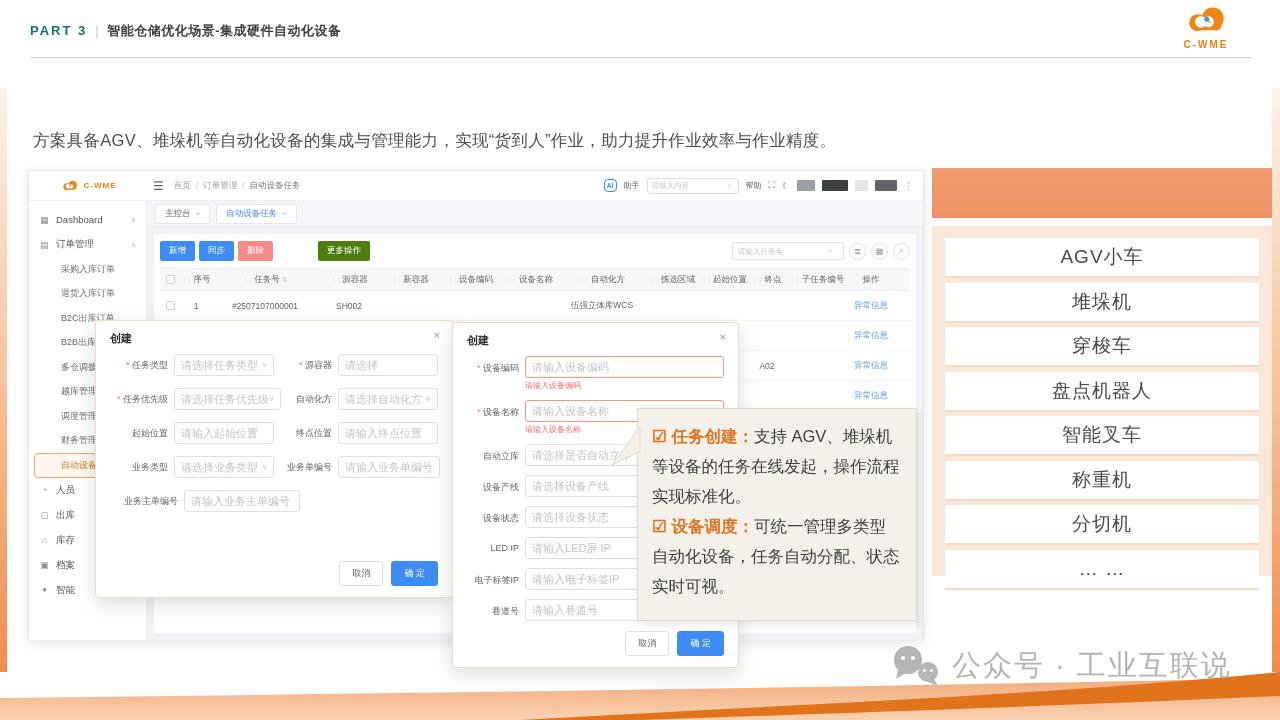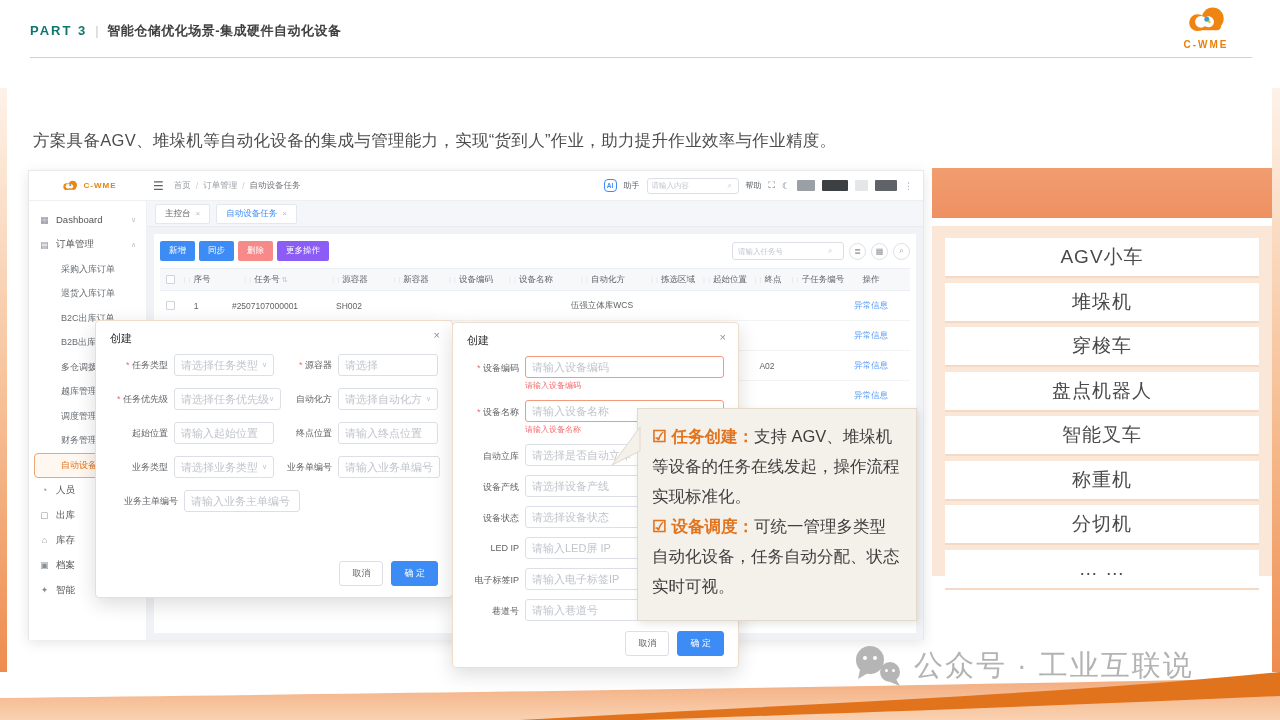--- a/index.html
+++ b/index.html
@@ -55,41 +55,41 @@
   .main { flex:1; display:flex; flex-direction:column; background:#f0f2f5; }
   .tabbar { height:26px; display:flex; align-items:center; gap:6px; padding-left:8px; border-bottom:1px solid #e8eaef; background:#f5f6f9; }
   .tab { background:#fff; border:1px solid #e4e7ed; border-radius:2px; font-size:8.5px; padding:3px 9px; color:#606266; display:flex; gap:5px; align-items:center; }
   .tab.active { color:#3d8cf5; }
   .tab .x { color:#b6bac1; font-size:8px; }
 
   .content { flex:1; padding:7px; }
   .card { background:#fff; height:100%; padding:7px 6px; }
   .toolbar { display:flex; align-items:center; gap:4px; }
   .tb-btn { color:#fff; font-size:8.5px; padding:4px 9px; border-radius:2px; border:0; }
-  .bt-blue { background:#3d8cf5; } .bt-red { background:#f78989; } .bt-cyan { background:#8b5cf6; }
+  .bt-blue { background:#3d8cf5; } .bt-red { background:#f78989; } .bt-cyan { background:#4d7c0f;margin-left:41px; }
   .tb-right { margin-left:auto; display:flex; align-items:center; gap:5px; }
   .tb-search { width:112px; height:18px; border:1px solid #dcdfe6; border-radius:3px; display:flex; align-items:center; padding:0 5px; }
   .tb-search input { border:0; outline:0; width:90px; font-size:7.5px; }
   .tb-search input::placeholder { color:#c0c4cc; }
   .circ { width:17px; height:17px; border:1px solid #dcdfe6; border-radius:50%; display:flex; align-items:center; justify-content:center; font-size:8px; color:#8a8f96; background:#fff; }
 
   .thead { display:flex; align-items:center; height:23px; background:#f7f8fa; border-top:1px solid #ebeef5; border-bottom:1px solid #ebeef5; margin-top:7px; font-size:8.5px; color:#606266; }
   .trow { display:flex; align-items:center; height:30px; border-bottom:1px solid #f2f3f5; font-size:8.5px; color:#606266; }
   .cell { flex:none; display:flex; align-items:center; justify-content:center; text-align:center; overflow:hidden; white-space:nowrap; }
   .hcell::before { content:"⋮⋮"; font-size:6px; color:#c6cad0; margin-right:2px; letter-spacing:-1px; }
   .cc{width:20px;} .c0{width:32px;} .c1{width:106px;} .c2{width:62px;} .c3{width:60px;} .c4{width:60px;} .c5{width:60px;} .c6{width:84px;} .c7{width:56px;} .c8{width:48px;} .c9{width:38px;} .c10{width:62px;} .c11{width:46px;}
   .chk { width:9px; height:9px; border:1px solid #cfd3da; border-radius:1px; background:#fff; }
   .link { color:#5b9cf8; }
   .sort { font-size:7px; color:#c0c4cc; margin-left:2px; }
 
   
   .modal { position:absolute; background:#fff; border:1px solid #f0ddc9; border-radius:4px; box-shadow:0 6px 20px rgba(0,0,0,.14); z-index:5; }
   .modal1 { left:95px; top:320px; width:358px; height:278px; }
   .modal2 { left:452px; top:322px; width:287px; height:346px; }
-  .m-title { font-size:11px; color:#303133; padding:10px 14px 8px; }
+  .m-title { font-size:11px; color:#303133; padding:10px 14px 8px;font-weight:bold; }
   .m-close { position:absolute; right:12px; top:8px; color:#909399; font-size:11px; }
   .m1-row { display:flex; padding:0 14px; margin-bottom:12px; }
   .m-field { display:flex; align-items:center; width:50%; }
   .m-field.full { width:58%; }
   .m-lab { width:64px; text-align:right; font-size:9px; color:#606266; padding-right:6px; flex:none; }
   .req::before { content:"* "; color:#f56c6c; }
   .m-ctl { flex:1; height:22px; border:1px solid #dcdfe6; border-radius:3px; display:flex; align-items:center; padding:0 6px; background:#fff; }
   .m-ctl .ph { font-size:11px; color:#c0c4cc; flex:1; overflow:hidden; white-space:nowrap; }
   .m-ctl .dd { font-size:7px; color:#c0c4cc; }
   .m-ctl.err { border-color:#f29a7b; }
@@ -104,21 +104,21 @@
   .callout { position:absolute; left:637px; top:408px; width:280px; height:213px; background:#f4f0ea; border:1px solid #e3d8c9; box-shadow:2px 3px 8px rgba(0,0,0,.10); z-index:6; padding:12px 14px; font-size:16.5px; line-height:1.82; color:#3f3f3f; }
   .callout .beak { position:absolute; left:-27px; top:16px; }
   .co-head { color:#e2731d; font-weight:bold; }
 
   
   .rp-header { position:absolute; left:932px; top:168px; width:340px; height:50px; background:linear-gradient(180deg,#f19d70,#ee9162); z-index:2; }
   .rp-body { position:absolute; left:932px; top:226px; width:340px; height:350px; background:#fbe7d8; z-index:2; padding:12px 13px; }
   .rp-item { height:40px; background:#fff; margin-bottom:4.5px; display:flex; align-items:center; justify-content:center; font-size:19px; color:#4a4a4a; letter-spacing:1px; border-bottom:2px solid #f6d9c4; }
 
   
-  .watermark { position:absolute; left:852px; top:645px; display:flex; align-items:center; gap:10px; z-index:3; }
+  .watermark { position:absolute; left:890px; top:645px; display:flex; align-items:center; gap:10px; z-index:3; }
   .watermark .wm-text { font-size:29px; color:#b3b3b3; letter-spacing:2px; font-weight:500; }
   .swoosh { position:absolute; left:0; bottom:0; width:1280px; height:52px; z-index:0; }
 </style>
 </head>
 <body>
 
 <div class="edge-strip edge-left"></div>
 <div class="edge-strip edge-right"></div>
 
 <div class="slide-header">

